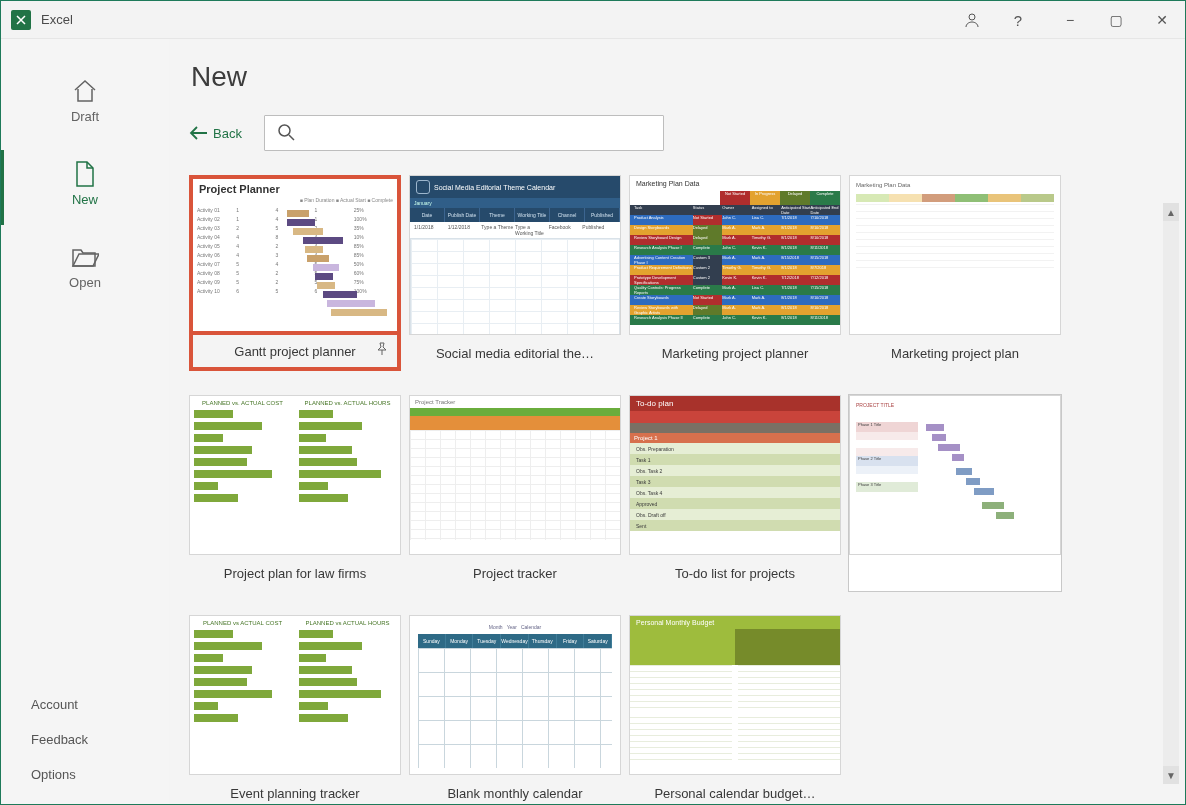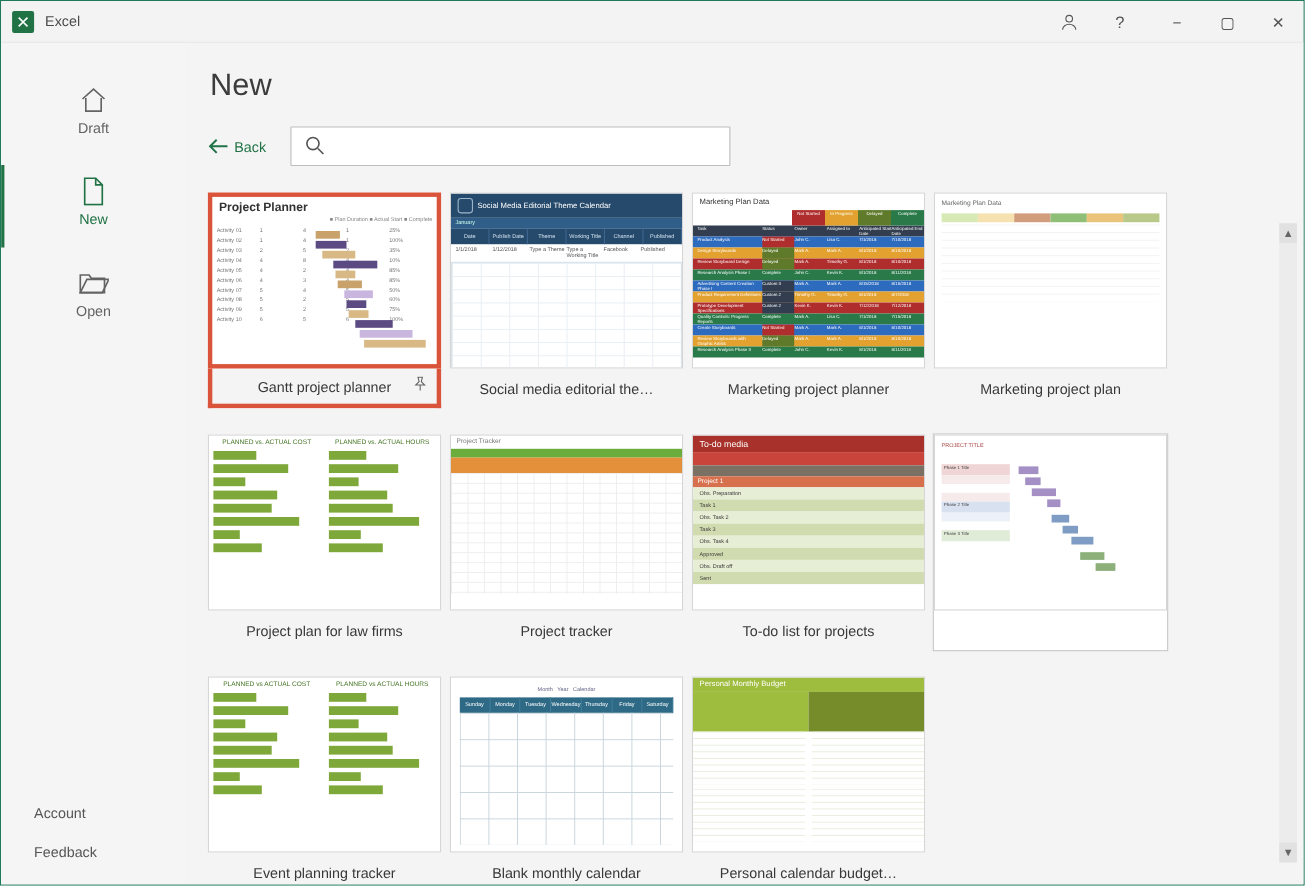--- a/index.html
+++ b/index.html
@@ -255,20 +255,21 @@
             <path d="M2 4h8l2 3h12v13H2z"></path>
             <path d="M2 20 L8 8h20l-6 12z"></path>
           </svg>
       </div>
       <div class="nlabel">Open</div>
     </div>
 
     <div class="sidebar-bottom">
       <div class="sb-link">Account</div>
       <div class="sb-link">Feedback</div>
+      <div class="sb-link">Options</div>
     </div>
   </div>
 
   <div class="content">
     <h1>New</h1>
 
     <div class="topbar">
       <div class="back-link">
         <svg width="18" height="14" viewBox="0 0 18 14" fill="none" stroke-width="1.8">
             <path d="M8 1 L2 7 L8 13 M2 7 H18"></path>
@@ -611,21 +612,21 @@
           <div class="orange"></div>
           <div class="sheet"></div>
         </div>
         <div class="label-row">
             <span>Project tracker</span>
           </div>
       </div>
 
       <div class="card">
         <div class="thumb todo">
-          <div class="hdr">To-do media</div>
+          <div class="hdr">To-do plan</div>
           <div class="red2"></div>
           <div class="dark"></div>
           <div class="p1">Project 1</div>
           <div class="row" style="background:#e6eed5">Obs.  Preparation</div>
           <div class="row" style="background:#d0dcb0">Task 1</div>
           <div class="row" style="background:#e6eed5">Obs.  Task 2</div>
           <div class="row" style="background:#d0dcb0">Task 3</div>
           <div class="row" style="background:#e6eed5">Obs.  Task 4</div>
           <div class="row" style="background:#d0dcb0">Approved</div>
           <div class="row" style="background:#e6eed5">Obs.  Draft off</div>

